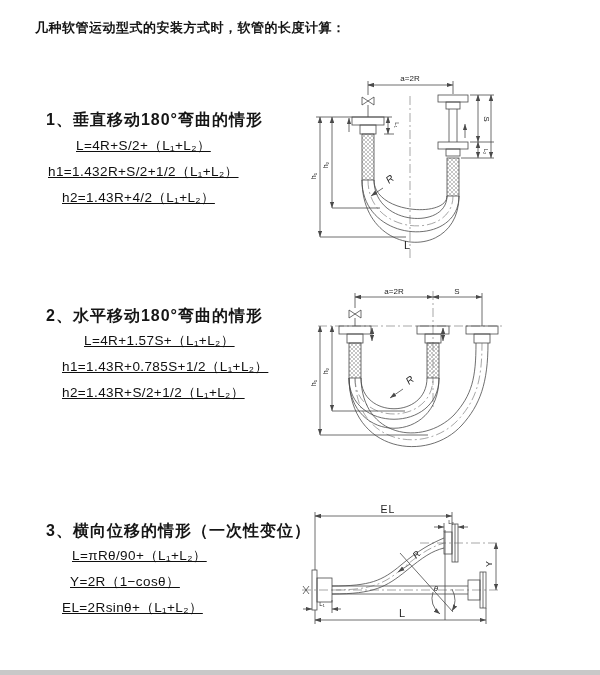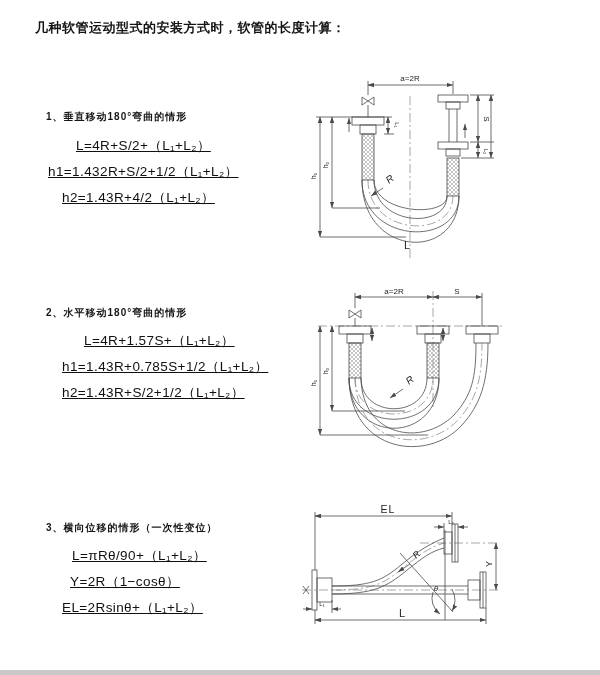--- a/index.html
+++ b/index.html
@@ -1,20 +1,20 @@
 <!DOCTYPE html>
 <html><head>
 <meta charset="utf-8">
 <style>
   html,body{margin:0;padding:0;background:#ffffff;}
   .page{position:relative;width:600px;height:675px;background:#ffffff;overflow:hidden;
         font-family:"Liberation Sans",sans-serif;color:#1a1a1a;}
   .t{position:absolute;white-space:nowrap;}
   .title{font-size:13px;font-weight:600;letter-spacing:.5px;color:#141414;}
-  .head{font-size:10px;font-weight:600;letter-spacing:1px;color:#161616;}
+  .head{font-size:16px;font-weight:600;letter-spacing:1px;color:#161616;}
   .formula{font-size:13.5px;letter-spacing:.4px;color:#101010;text-decoration:underline;}
   svg.dwg{position:absolute;}
   .dwg line,.dwg path,.dwg rect{stroke:#4a4a4a;stroke-width:.8;fill:none;}
   .dwg .cl{stroke-dasharray:9 3 2 3;stroke-width:.6;stroke:#6b6b6b;}
   .dwg text{fill:#1f1f1f;stroke:none;font-family:"Liberation Sans",sans-serif;}
   .scanedge{position:absolute;left:0;bottom:0;width:100%;height:5px;background:#c8c8c8;}
 </style>
 </head>
 <body>
 

